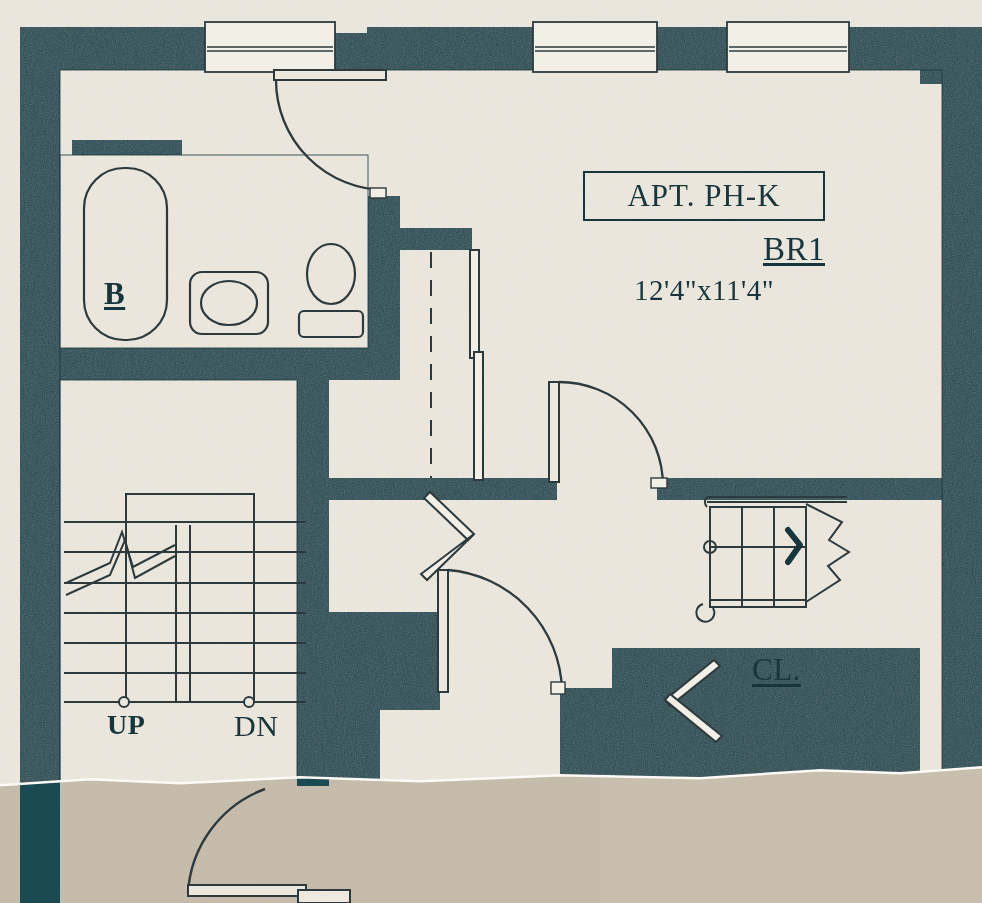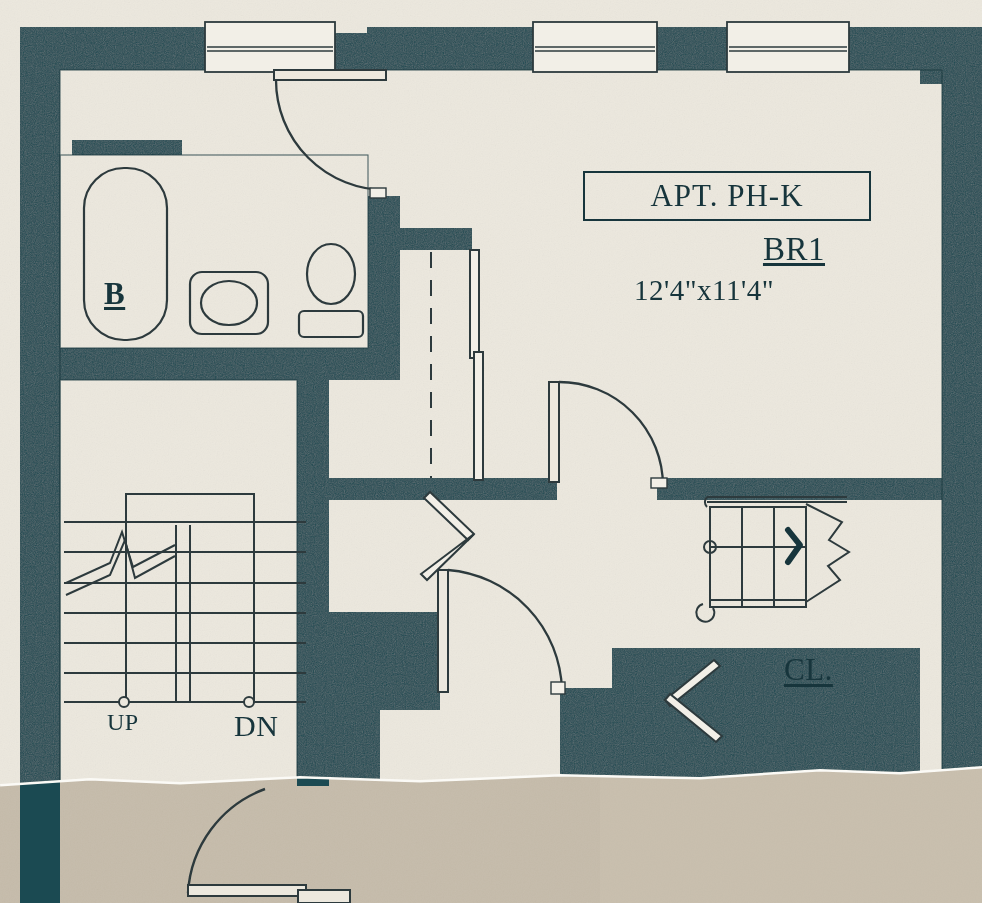--- a/index.html
+++ b/index.html
@@ -28,21 +28,21 @@
   }
   .lbl {
     position: absolute;
     color: #17353c;
     white-space: nowrap;
     letter-spacing: 0.5px;
   }
   #apt-box {
     left: 583px;
     top: 171px;
-    width: 288px;
+    width: 242px;
     height: 50px;
     border: 2.5px solid #17353c;
     box-sizing: border-box;
     display: flex;
     align-items: center;
     justify-content: center;
     background: transparent;
   }
   #apt-box-label {
     font-size: 31px;
@@ -72,26 +72,26 @@
     font-weight: 600;
     text-decoration: underline;
     text-underline-offset: 3px;
   }
   #cl-label {
     left: 752px;
     top: 652px;
     font-size: 31px;
     text-decoration: underline;
     text-underline-offset: 4px;
-    margin-left: 32px;
   }
   #up-label {
     left: 107px;
     top: 709px;
-    font-size: 24px;
+    font-size: 28px;
+    font-weight: bold;
   }
   #dn-label {
     left: 234px;
     top: 709px;
     font-size: 30px;
   }
 </style>
 </head>
 <body>
 

